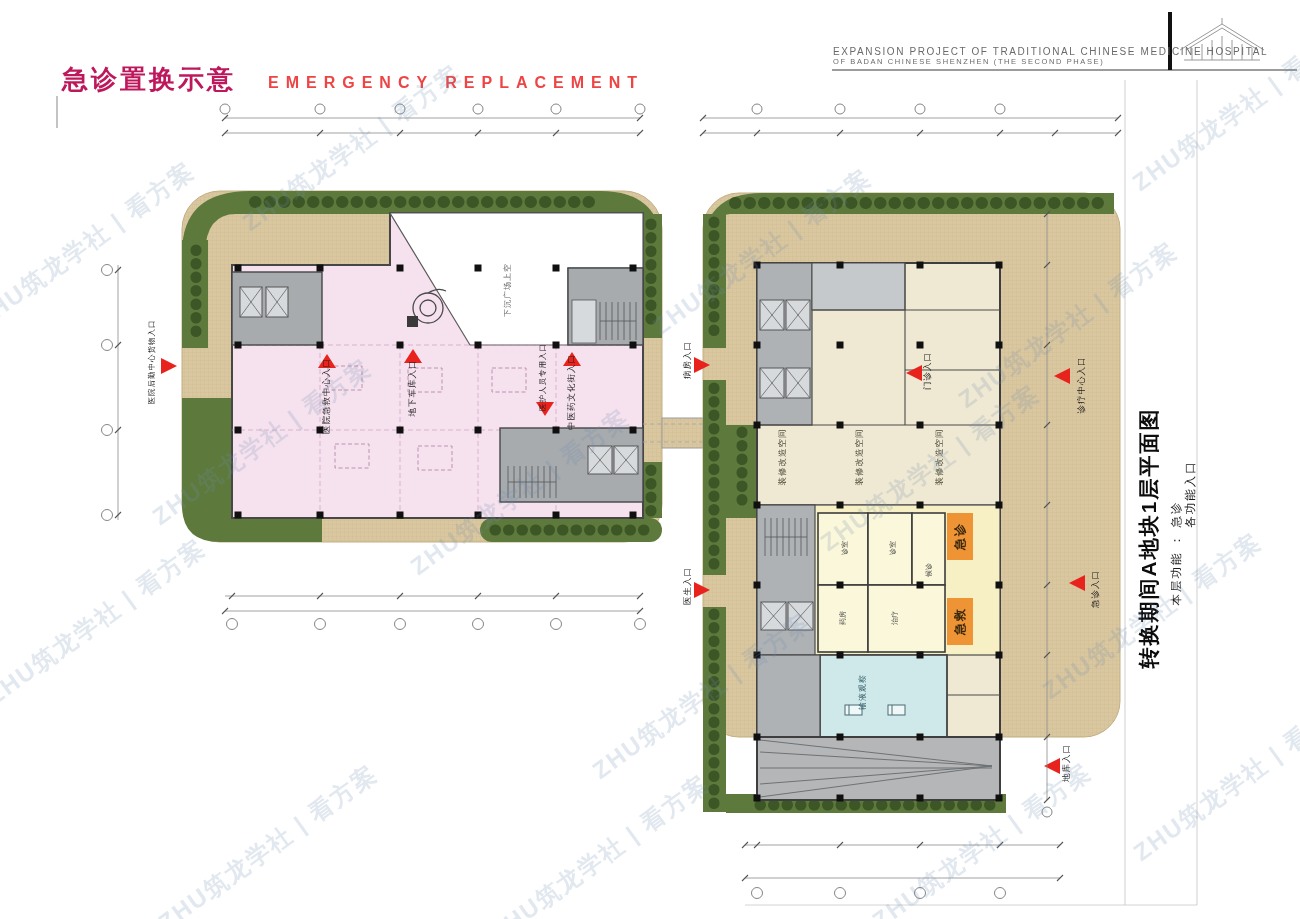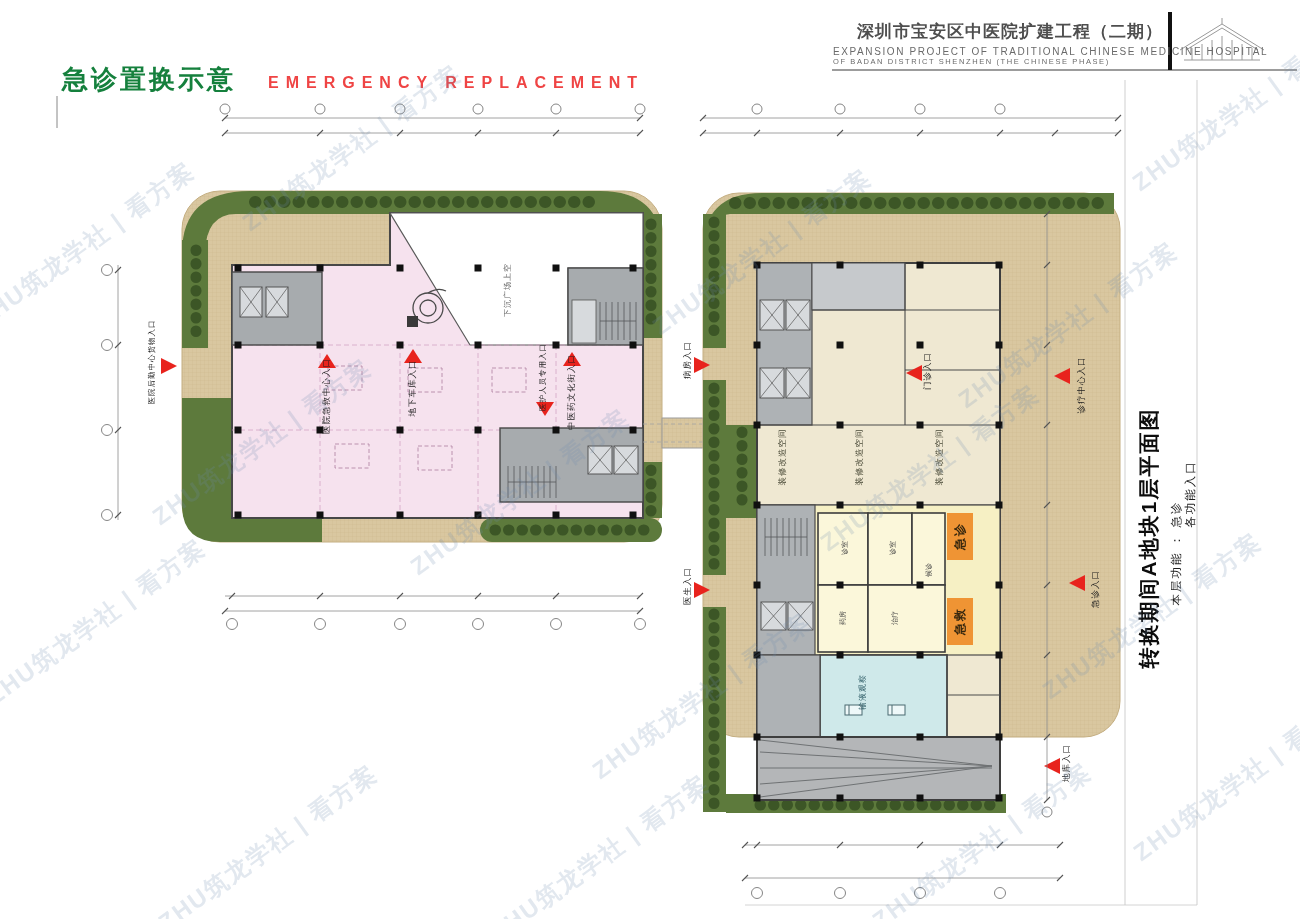--- a/index.html
+++ b/index.html
@@ -2,21 +2,21 @@
 <html><head>
 <meta charset="utf-8">
 <style>
   html,body{margin:0;padding:0;background:#fff;}
   #page{position:relative;width:1300px;height:919px;background:#ffffff;overflow:hidden;
         font-family:"Liberation Sans","DejaVu Sans",sans-serif;color:#333;}
   #plans{position:absolute;left:0;top:0;}
   .hl{position:absolute;white-space:nowrap;}
   .vlabel{position:absolute;white-space:nowrap;transform:translate(-50%,-50%) rotate(-90deg);
           font-size:8.5px;color:#262626;letter-spacing:1px;}
-  .t-cn{left:62px;top:62px;font-size:26px;font-weight:bold;letter-spacing:3px;color:#15803d;}
+  .t-cn{left:62px;top:62px;font-size:26px;font-weight:bold;letter-spacing:3px;color:#be185d;}
   .t-en{left:268px;top:74px;font-size:16px;font-weight:bold;letter-spacing:7px;color:#ef4444;}
   .p-cn{right:137px;top:20px;font-size:17px;font-weight:bold;letter-spacing:1px;color:#4e4e4e;}
   .p-en1{left:833px;top:46px;font-size:10px;letter-spacing:1.6px;color:#6a6a6a;}
   .p-en2{left:833px;top:57px;font-size:7.5px;letter-spacing:1.6px;color:#6a6a6a;}
   .side-title{font-size:21px;font-weight:bold;letter-spacing:2px;color:#0c0c0c;}
   .side-sub{font-size:11.5px;letter-spacing:2px;color:#1c1c1c;}
   .reno{font-size:8.5px;color:#4a4a38;}
   .ribbon{font-size:12px;font-weight:bold;color:#35260e;letter-spacing:2px;}
   .room{font-size:7px;color:#444;letter-spacing:0;}
   .blue-lb{font-size:8px;color:#2c5a64;}
@@ -285,23 +285,22 @@
           <circle cx="840" cy="893" r="5.5"></circle>
           <circle cx="920" cy="893" r="5.5"></circle>
           <circle cx="1000" cy="893" r="5.5"></circle>
       <circle cx="1047" cy="812" r="5"></circle>
     </g>
   </g>
 </svg>
 
 <div class="hl t-cn">急诊置换示意</div>
 <div class="hl t-en">EMERGENCY REPLACEMENT</div>
-<div class="hl p-cn" style="position:absolute;">深圳市宝安区中医院扩建工程（二期）</div>
 <div class="hl p-en1">EXPANSION PROJECT OF TRADITIONAL CHINESE MEDICINE HOSPITAL</div>
-<div class="hl p-en2">OF BADAN DISTRICT SHENZHEN (THE CHINESE PHASE)</div>
+<div class="hl p-en2">OF BADAN CHINESE SHENZHEN (THE SECOND PHASE)</div>
 
 <div class="vlabel side-title" style="left:1149px;top:538px;">转换期间A地块1层平面图</div>
 <div class="vlabel side-sub" style="left:1176px;top:553px;">本层功能 ： 急诊</div>
 <div class="vlabel side-sub" style="left:1190px;top:494px;">各功能入口</div>
 
 <div class="vlabel void-lb" style="left:507px;top:290px;">下沉广场上空</div>
 <div class="vlabel ent-s" style="left:152px;top:362px;">医院后勤中心货物入口</div>
 <div class="vlabel ent" style="left:327px;top:396px;">医院急救中心入口</div>
 <div class="vlabel ent" style="left:413px;top:388px;">地下车库入口</div>
 <div class="vlabel ent-s" style="left:543px;top:377px;">医护人员专用入口</div>

